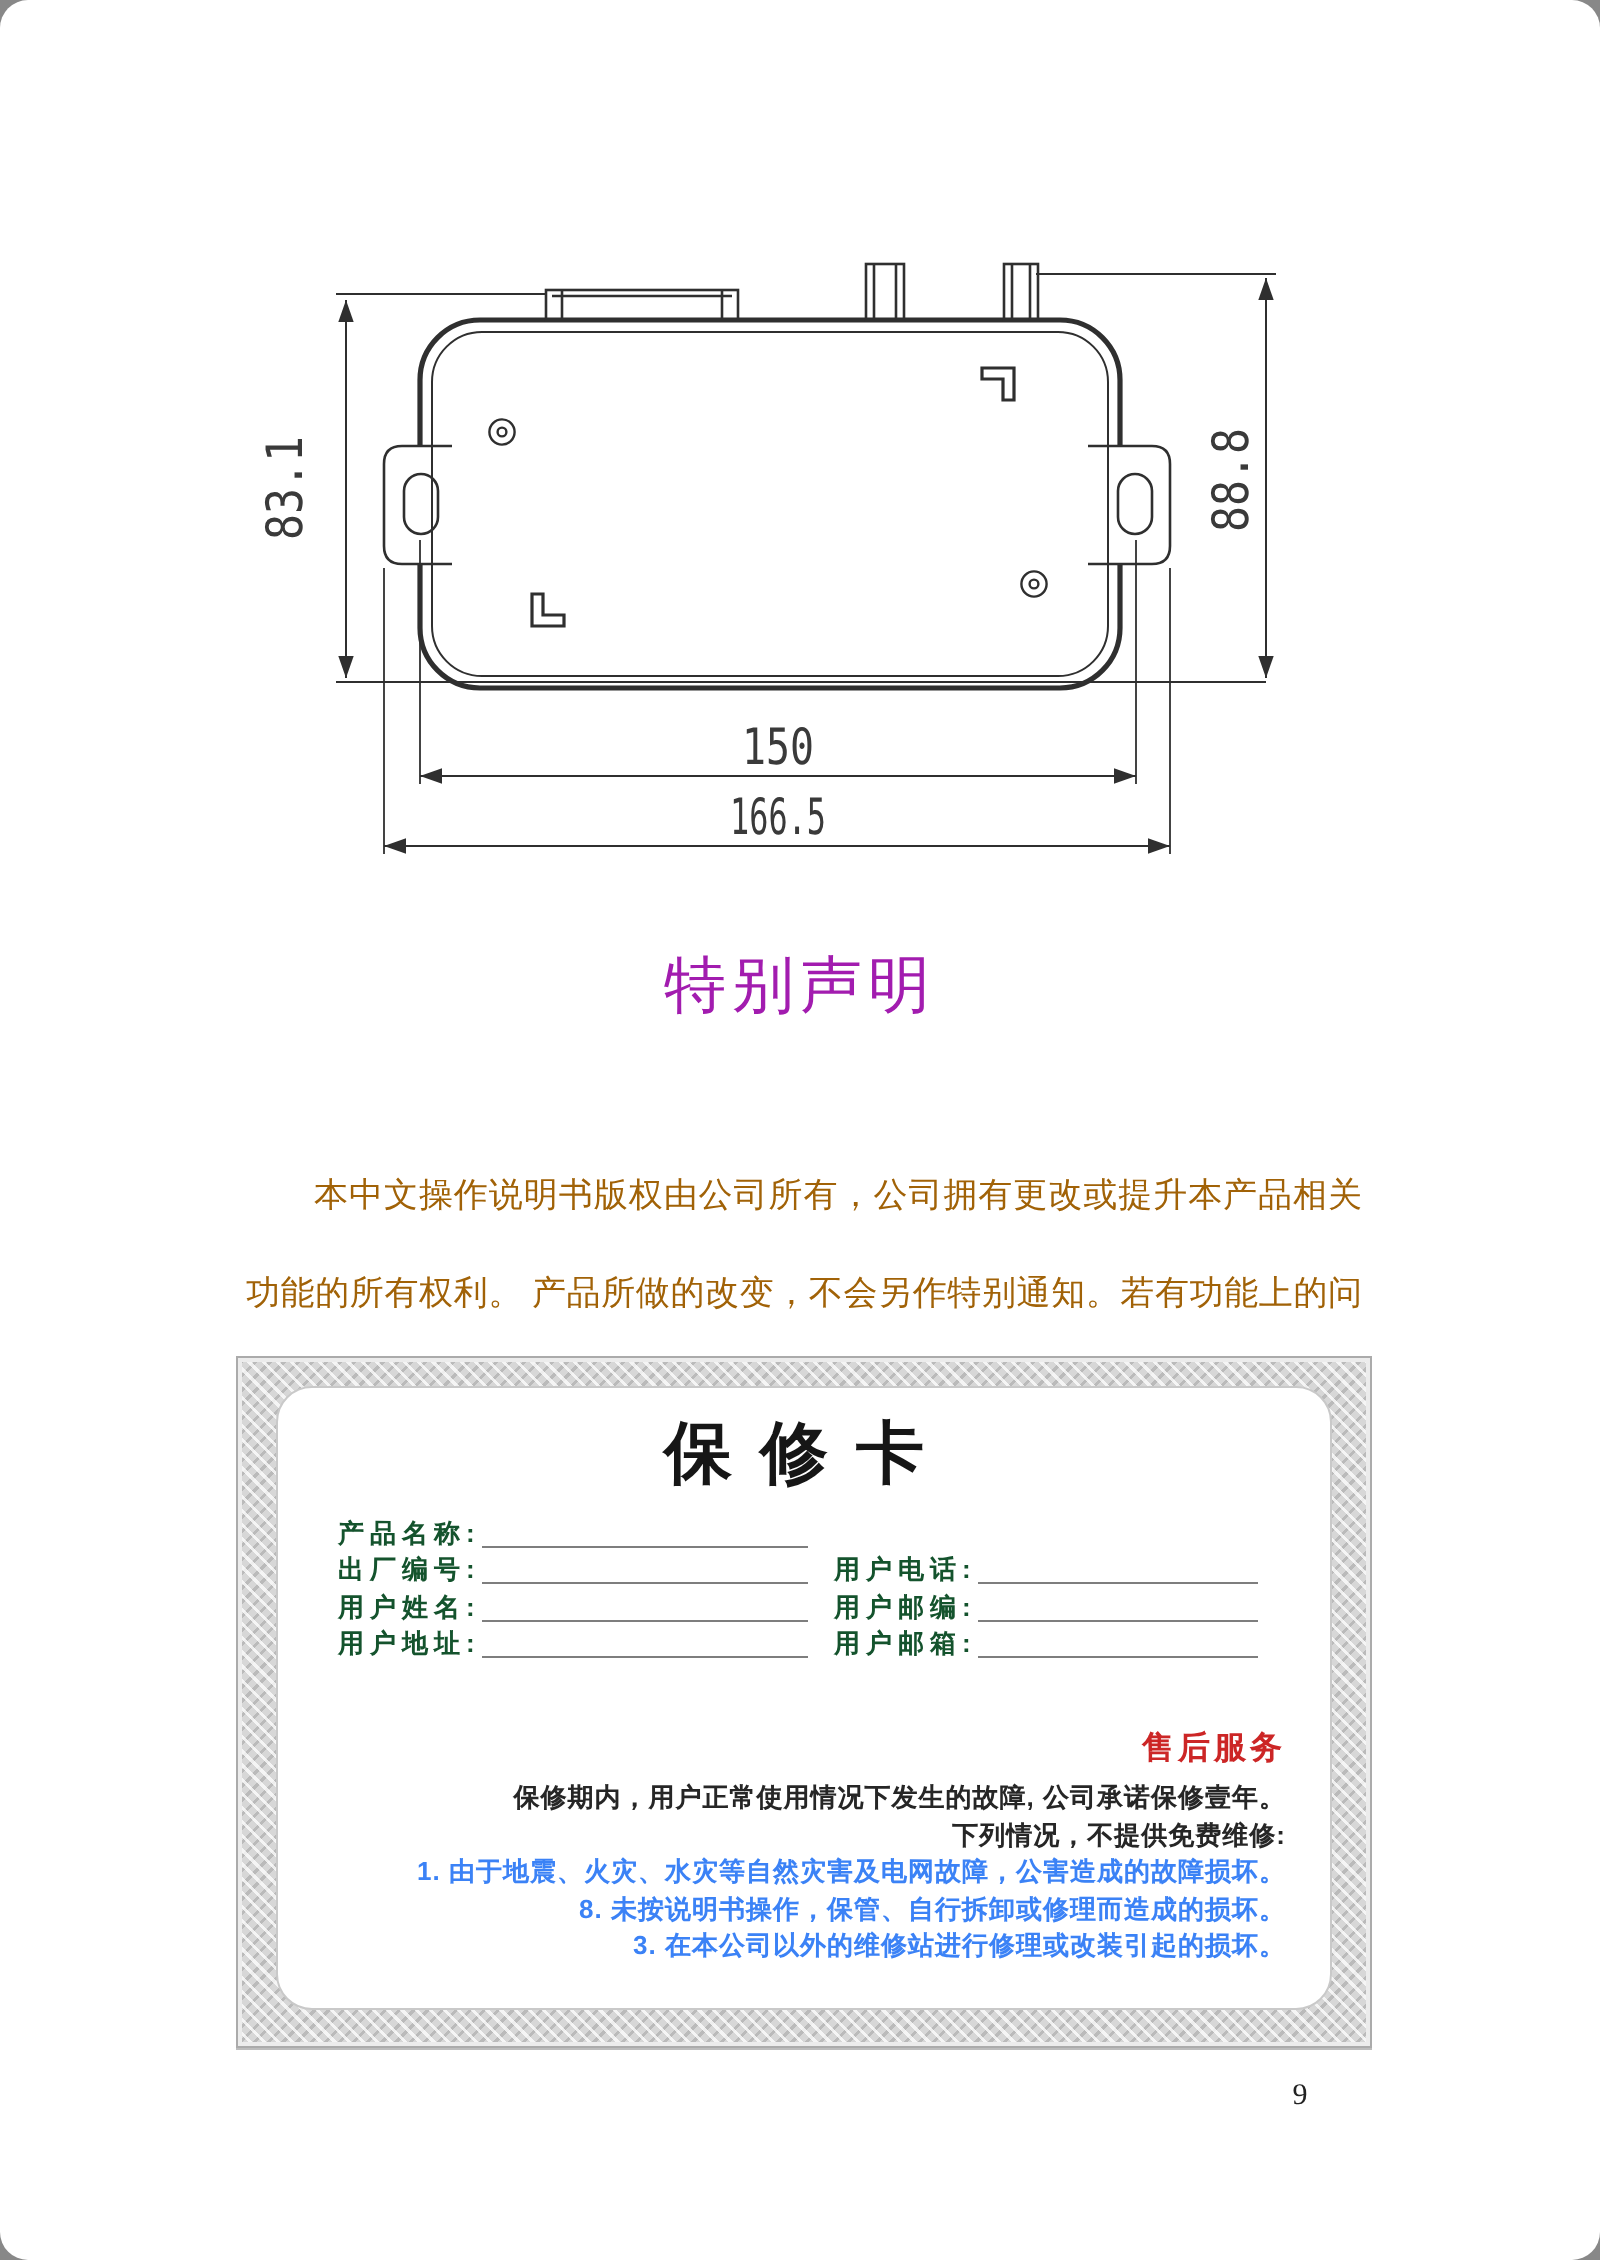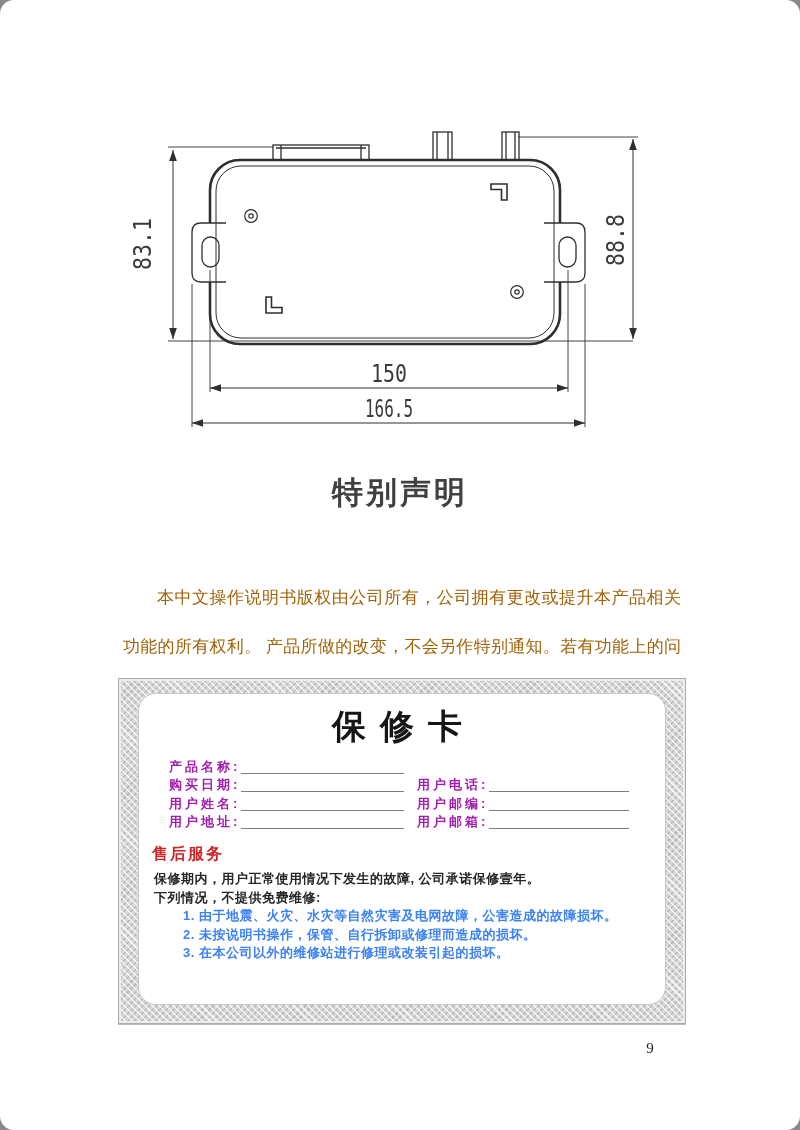--- a/index.html
+++ b/index.html
@@ -9,21 +9,21 @@
     overflow:hidden;
     border-radius:14px;
   }
   
   .drawing{position:absolute;left:130px;top:120px;width:530px;height:315px;}
   .drawing svg{display:block;width:100%;height:100%;}
   .dim-text{font-family:"DejaVu Sans Mono",monospace;font-size:25px;fill:#3a3a3a;}
   
   .stmt-title{
     position:absolute;left:0;top:472px;width:100%;text-align:center;
-    font-size:31px;font-weight:bold;letter-spacing:3px;color:#404040;
+    font-size:31px;font-weight:normal;letter-spacing:3px;color:#a21caf;
   }
   .stmt-body{
     position:absolute;left:123px;top:556px;width:558px;
     font-family:"Liberation Serif",serif;font-size:17px;line-height:49px;
     text-align:justify;text-indent:34px;color:#a16207;
   }
   
   .card{
     position:absolute;left:118px;top:678px;width:566px;height:344px;
     background-color:#d7d7d7;
@@ -42,24 +42,24 @@
     font-family:"Liberation Serif",serif;font-size:34px;font-weight:bold;
     letter-spacing:14px;padding-left:4px;box-sizing:border-box;color:#161616;
   }
   .fields{position:absolute;left:30px;right:36px;top:61px;}
   .frow{display:flex;height:18.6px;align-items:flex-end;}
   .fcell{display:flex;align-items:flex-end;min-width:0;}
   .fcell.left{width:235px;margin-right:13px;flex:none;}
   .fcell.right{flex:1;}
   .flabel{
     font-size:13px;font-weight:bold;letter-spacing:3px;white-space:nowrap;
-    line-height:15px;color:#a21caf;
+    line-height:15px;color:#14532d;
   }
   .fline{flex:1;border-bottom:1.2px solid #7e7e7e;height:3px;margin-left:1px;}
-  .aftersales{position:absolute;left:13px;right:22px;top:150px;}
+  .aftersales{position:absolute;left:13px;right:22px;top:170px;text-align:right;}
   .as-heading{font-size:16px;font-weight:bold;letter-spacing:2px;margin:0 0 5px 0;}
   .as-line{font-size:13px;font-weight:bold;letter-spacing:0.5px;line-height:18.5px;
     margin-left:2px;color:#262626;white-space:nowrap;}
   .as-item{font-size:13px;font-weight:bold;letter-spacing:0.5px;line-height:18.5px;
     margin-left:31px;color:#3b82f6;white-space:nowrap;}
   
   .pageno{
     position:absolute;left:640px;top:1040px;width:20px;text-align:center;
     font-family:"Liberation Serif",serif;font-size:15px;color:#222;
   }
@@ -150,21 +150,21 @@
       <div class="fields">
         <div class="frow">
           <div class="fcell left">
             <span class="flabel">产品名称:</span>
               <span class="fline"></span>
           </div>
           <div class="fcell right"></div>
         </div>
         <div class="frow">
           <div class="fcell left">
-            <span class="flabel">购买日期:</span>
+            <span class="flabel">出厂编号:</span>
               <span class="fline"></span>
           </div>
           <div class="fcell right">
             <span class="flabel">用户电话:</span>
               <span class="fline"></span>
           </div>
         </div>
         <div class="frow">
           <div class="fcell left">
             <span class="flabel">用户姓名:</span>
@@ -185,20 +185,20 @@
               <span class="fline"></span>
           </div>
         </div>
       </div>
 
       <div class="aftersales">
         <div class="as-heading" style="color: rgb(204, 38, 38);">售后服务</div>
         <div class="as-line">保修期内，用户正常使用情况下发生的故障, 公司承诺保修壹年。</div>
         <div class="as-line">下列情况，不提供免费维修:</div>
         <div class="as-item">1. 由于地震、火灾、水灾等自然灾害及电网故障，公害造成的故障损坏。</div>
-        <div class="as-item">2. 未按说明书操作，保管、自行拆卸或修理而造成的损坏。</div>
+        <div class="as-item">8. 未按说明书操作，保管、自行拆卸或修理而造成的损坏。</div>
         <div class="as-item">3. 在本公司以外的维修站进行修理或改装引起的损坏。</div>
       </div>
     </div>
   </div>
 
   <div class="pageno">9</div>
 </div>
 
 </body></html>

